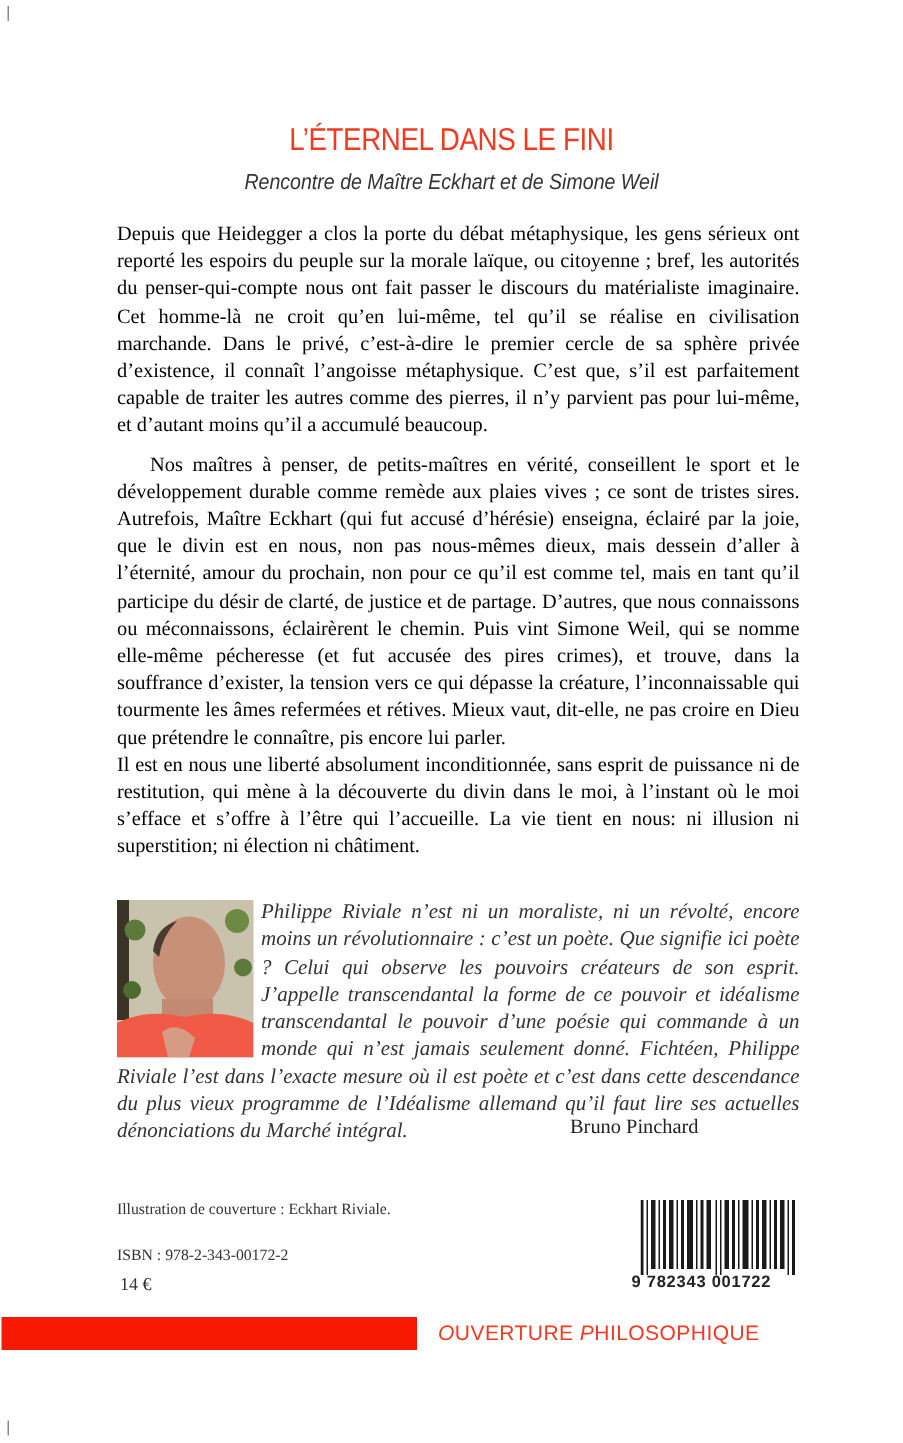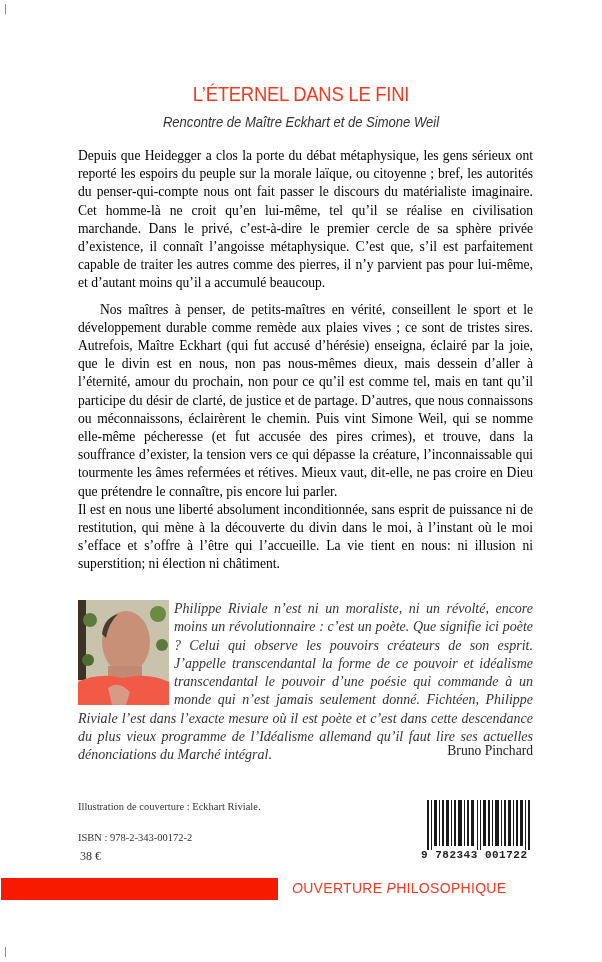--- a/index.html
+++ b/index.html
@@ -6,26 +6,26 @@
     body { width: 602px; height: 962px; position: relative; overflow: hidden; font-family: "Liberation Serif", serif; color: #222; }
     .crop-mark { position: absolute; width: 1px; background: #888; }
     .title { position: absolute; top: 82px; left: 0; width: 602px; text-align: center; font-family: "Liberation Sans", sans-serif; font-size: 21px; color: #f03a22; letter-spacing: -0.3px; transform: scaleX(0.88); transform-origin: center; }
     .subtitle { position: absolute; top: 114px; left: 0; width: 602px; text-align: center; font-family: "Liberation Sans", sans-serif; font-style: italic; font-size: 14.5px; color: #333; transform: scaleX(0.9); transform-origin: center; }
     .body-text { position: absolute; left: 78px; top: 147px; width: 455px; font-size: 13.6px; line-height: 18.2px; text-align: justify; color: #000000; }
     .body-text p { margin: 0; }
     .body-text p.indent { text-indent: 22px; margin-top: 8px; }
     .photo { position: absolute; left: 78px; top: 600px; width: 91px; height: 105px; overflow: hidden; background: #cfc8b8; }
     .quote { position: absolute; left: 78px; top: 600px; width: 455px; font-style: italic; font-size: 14px; line-height: 18.3px; text-align: justify; color: #333; }
     .quote .floatbox { float: left; width: 96px; height: 108px; }
-    .signature { position: absolute; left: 380px; top: 743px; width: 153px; text-align: right; font-size: 13.6px; color: #222; }
+    .signature { position: absolute; left: 380px; top: 743px; width: 153px; text-align: left; font-size: 13.6px; color: #222; }
     .credit { position: absolute; left: 78px; top: 801px; font-size: 10.5px; color: #333; }
     .isbn { position: absolute; left: 78px; top: 832px; font-size: 10.5px; color: #333; text-align: center; }
     .price { position: absolute; left: 80px; top: 849px; font-size: 12px; color: #333; }
     .barcode { position: absolute; left: 427px; top: 800px; width: 105px; height: 56px; }
-    .barcode-digits { position: absolute; left: 421px; top: 849px; width: 112px; font-family: Liberation Mono, monospace; font-size: 11px; letter-spacing: 0.5px; color: #222; font-weight: bold; }
+    .barcode-digits { position: absolute; left: 421px; top: 849px; width: 112px; font-family: Liberation Sans, sans-serif; font-size: 11px; letter-spacing: 0.5px; color: #222; font-weight: bold; }
     .red-bar { position: absolute; left: 1px; top: 878px; width: 277px; height: 22px; background: #f71a00; }
     .collection { position: absolute; left: 292px; top: 880px; font-family: Liberation Sans, sans-serif; font-size: 14px; color: #f03a22; letter-spacing: 0.3px; }
     .collection i { font-style: italic; }
   </style>
 </head>
 <body>
 
 <div class="crop-mark" style="left:5px;top:4px;height:10px;"></div>
 <div class="crop-mark" style="left:5px;top:947px;height:10px;"></div>
 
@@ -56,21 +56,21 @@
     <rect x="30" y="66" width="34" height="14" fill="#c28a72"></rect>
     <path d="M0 105 L0 82 Q20 72 45 78 Q70 72 91 82 L91 105 Z" fill="#f25a48"></path>
     <path d="M30 88 Q40 80 52 92 L48 105 L34 105 Z" fill="#d79a84"></path>
   </svg>
 </div>
 
 <div class="signature">Bruno Pinchard</div>
 
 <div class="credit">Illustration de couverture : Eckhart Riviale.</div>
 <div class="isbn">ISBN : 978-2-343-00172-2</div>
-<div class="price">38 €</div>
+<div class="price">14 €</div>
 
 <div class="barcode">
   <svg width="105" height="50" viewBox="0 0 105 50">
     <g fill="#1a1a1a">
       <rect x="0" y="0" width="2" height="50"></rect>
         <rect x="4" y="0" width="1" height="50"></rect>
       <rect x="7" y="0" width="3" height="46"></rect>
         <rect x="12" y="0" width="1" height="46"></rect>
       <rect x="15" y="0" width="2" height="46"></rect>
         <rect x="19" y="0" width="3" height="46"></rect>

